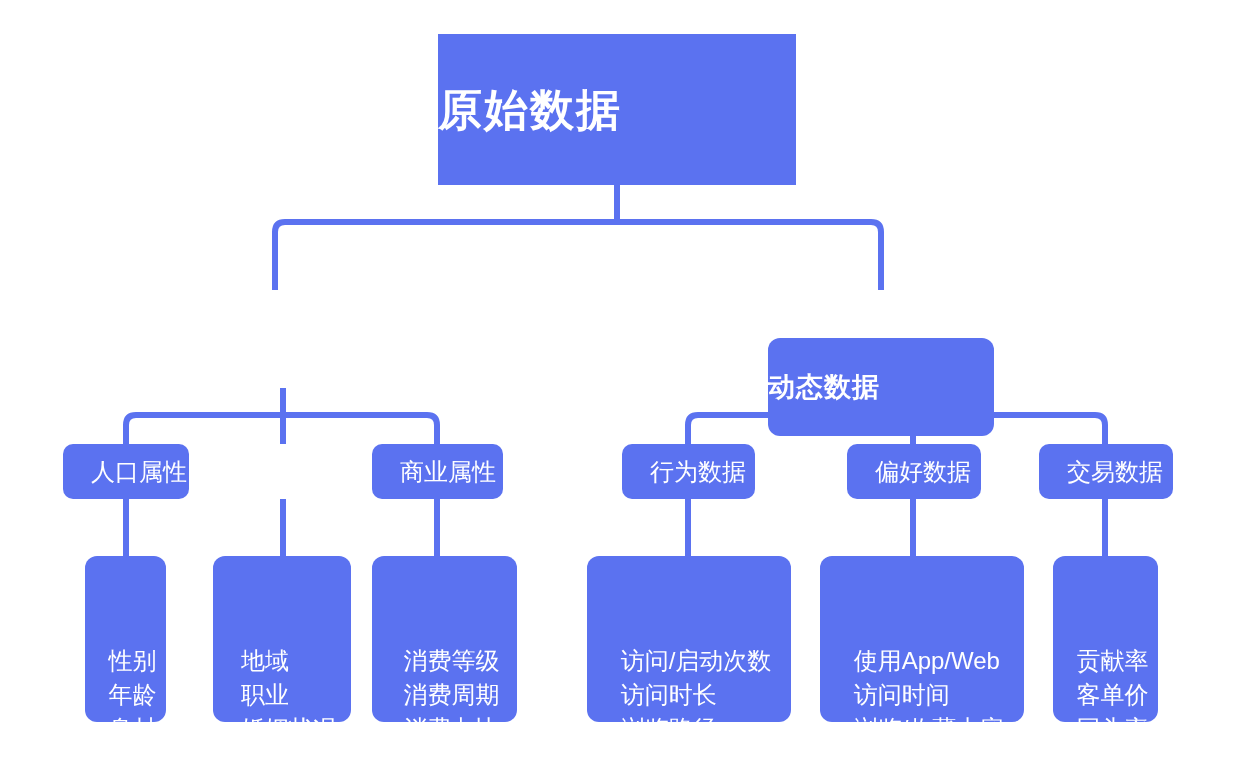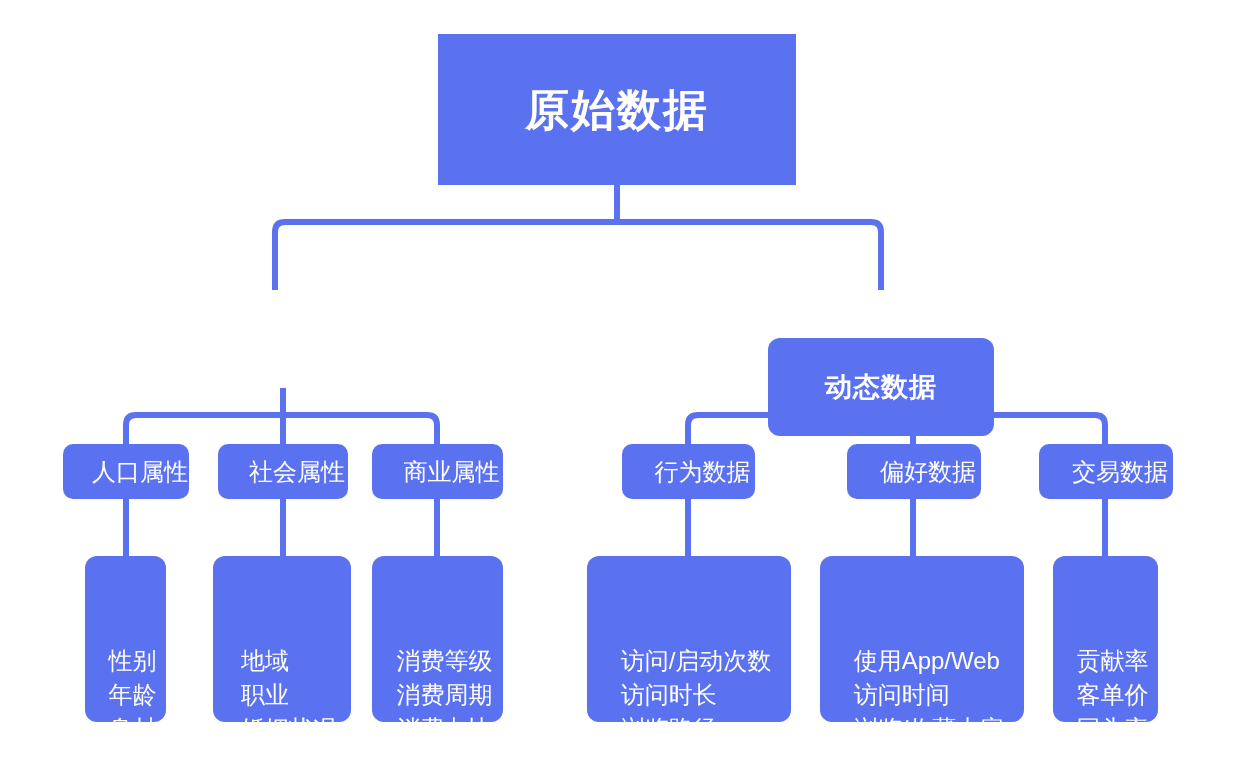--- a/index.html
+++ b/index.html
@@ -25,21 +25,21 @@
     height: 766px;
     pointer-events: none;
   }
   .node {
     position: absolute;
     box-sizing: border-box;
     background: #5b72f0;
     color: #ffffff;
     display: flex;
     align-items: center;
-    justify-content: center;
+    justify-content: flex-start;
     text-align: center;
     line-height: 1.0;
     white-space: pre;
   }
   .node.root {
     border-radius: 0;
     font-size: 44px;
     font-weight: bold;
     letter-spacing: 2px;
   }
@@ -104,23 +104,20 @@
     <span>原始数据</span>
   </div>
 
   <div class="node level2" style="left:768px; top:290px; width:226px; height:98px;margin-top:48px;">
     <span>动态数据</span>
   </div>
 
   <div class="node level3" style="left:63px; top:444px; width:126px; height:55px;">
     <span>人口属性</span>
   </div>
-  <div class="node level3" style="left:218px; top:444px; width:130px; height:55px;">
-    <span>社会属性</span>
-  </div>
   <div class="node level3" style="left:372px; top:444px; width:131px; height:55px;">
     <span>商业属性</span>
   </div>
   <div class="node level3" style="left:622px; top:444px; width:133px; height:55px;">
     <span>行为数据</span>
   </div>
   <div class="node level3" style="left:847px; top:444px; width:134px; height:55px;">
     <span>偏好数据</span>
   </div>
   <div class="node level3" style="left:1039px; top:444px; width:134px; height:55px;">
@@ -138,21 +135,21 @@
 
   <div class="node leaf" style="left:213px; top:556px; width:138px; height:166px;">
     <div>
       <span class="leaf-lines">地域
 职业
 婚姻状况</span>
       
     </div>
   </div>
 
-  <div class="node leaf" style="left:372px; top:556px; width:131px; height:166px;">
+  <div class="node leaf" style="left:372px; top:556px; width:145px; height:166px;">
     <div>
       <span class="leaf-lines">消费等级
 消费周期
 消费占比</span>
       
     </div>
   </div>
 
   <div class="node leaf" style="left:587px; top:556px; width:204px; height:166px;">
     <div>

